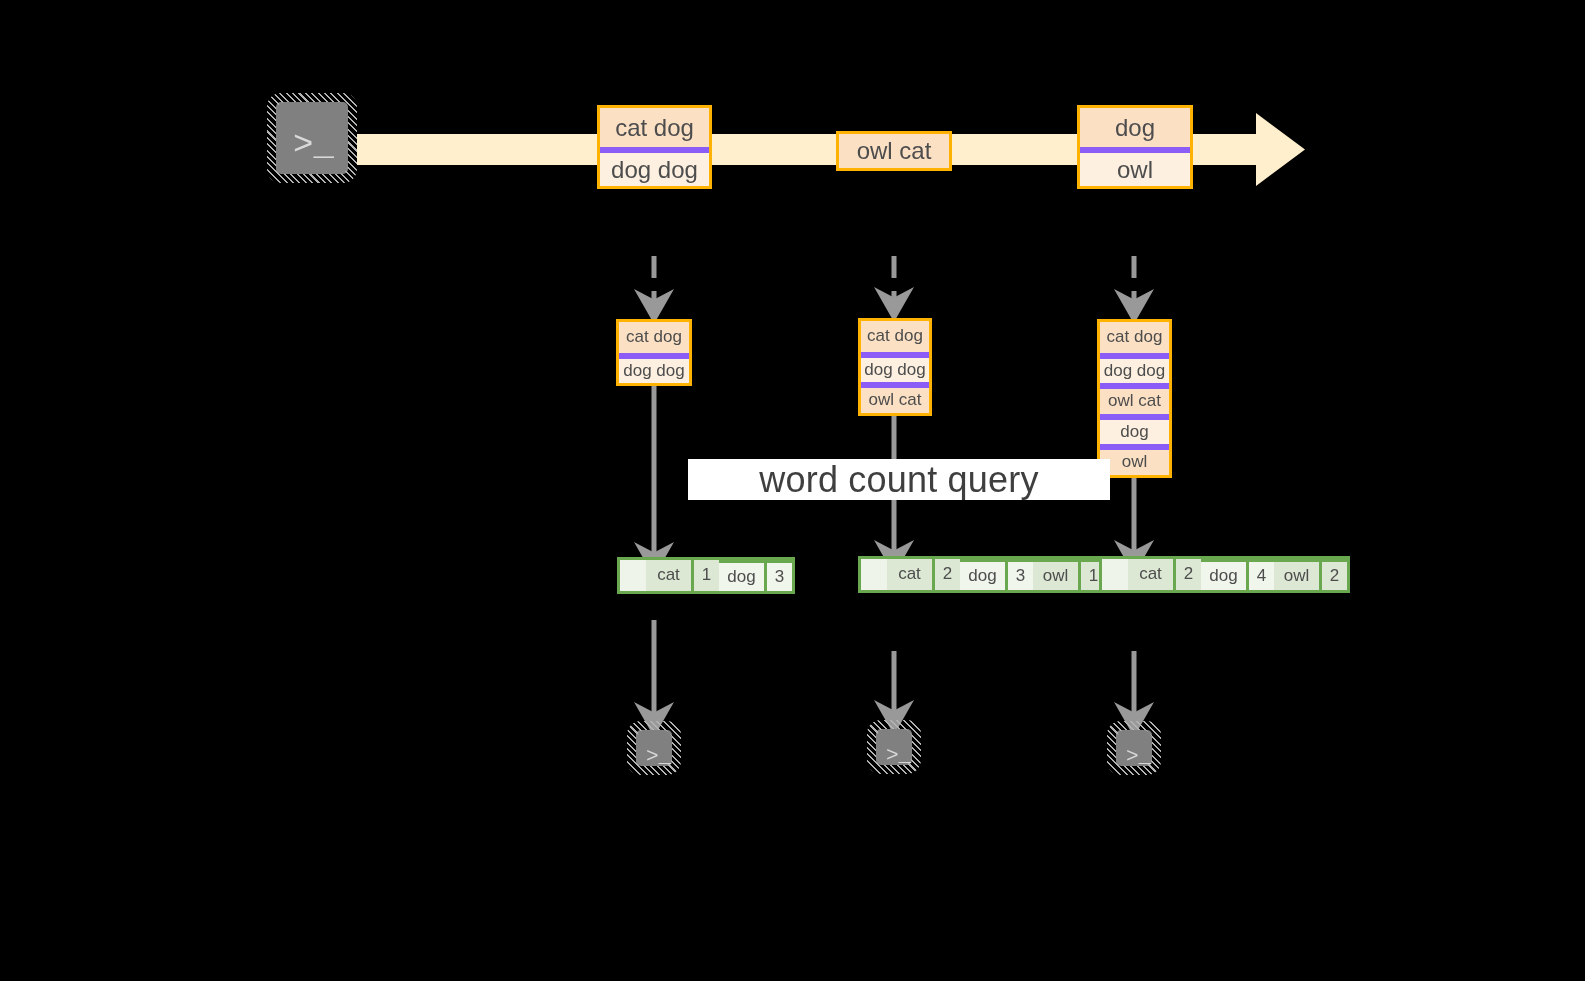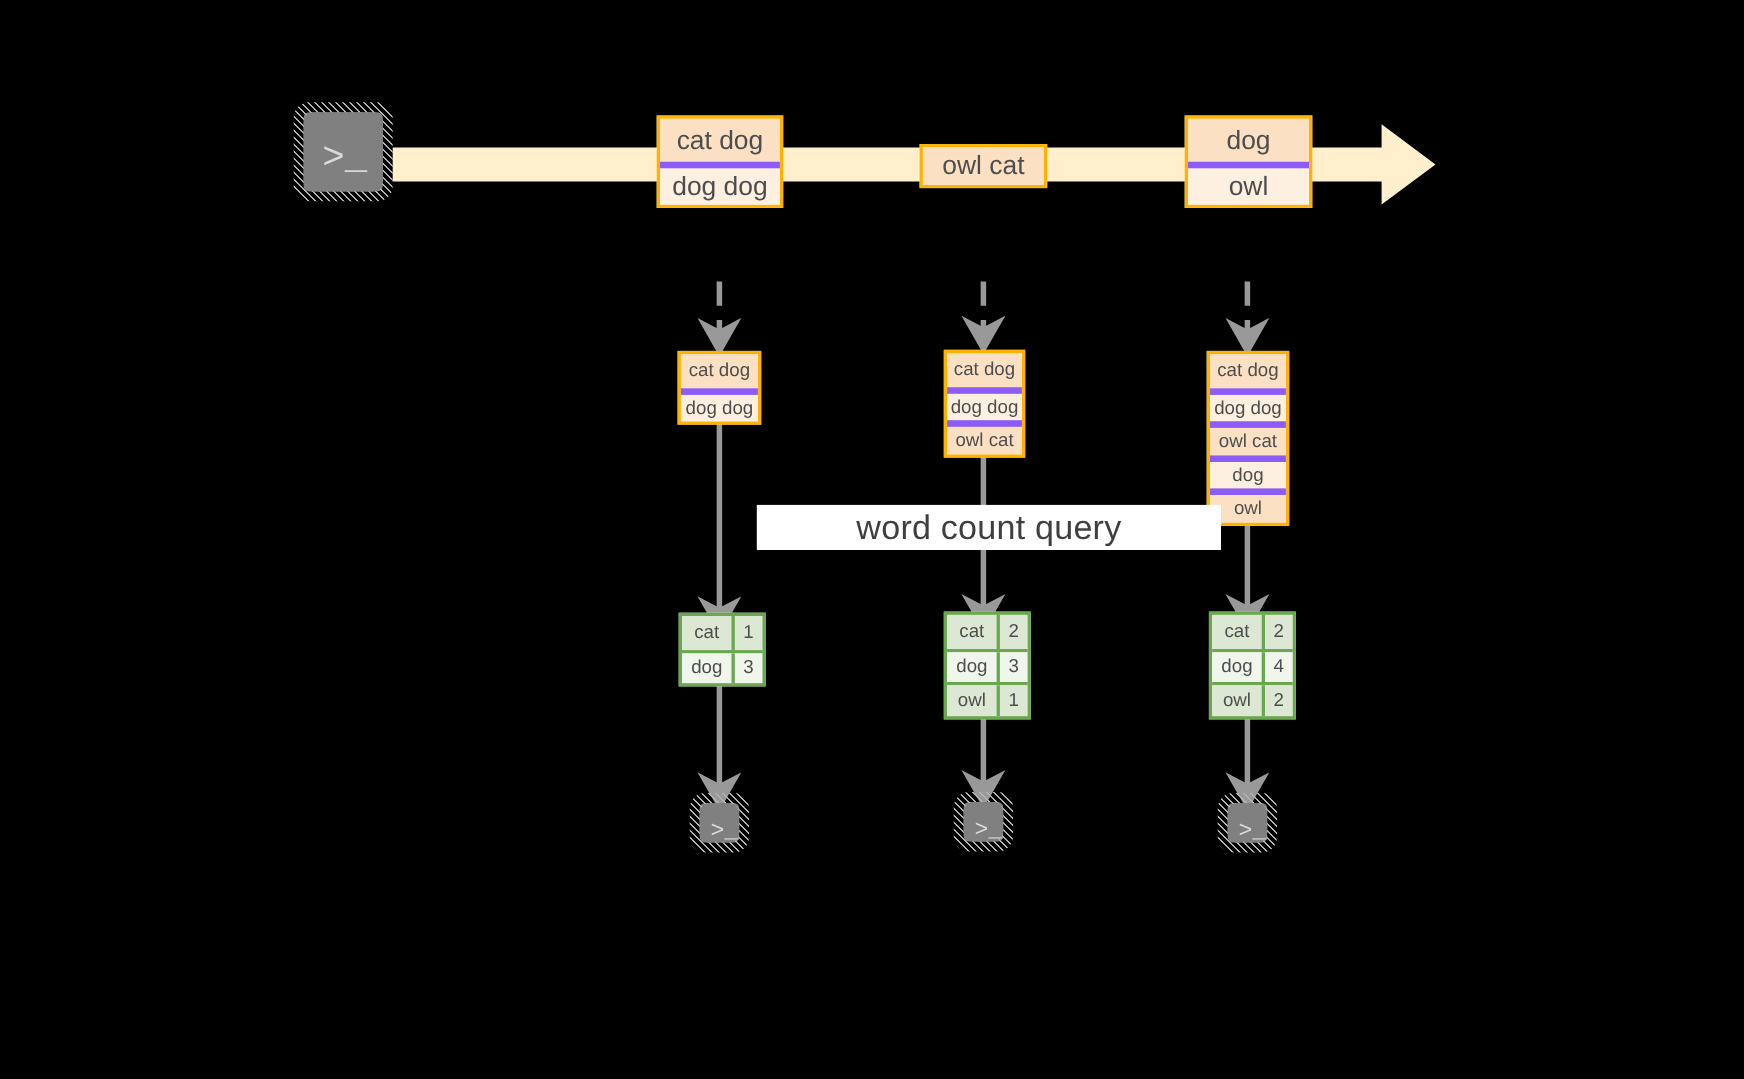--- a/index.html
+++ b/index.html
@@ -94,21 +94,22 @@
   
   .stack-box .evtrow { height: 30.5px; font-size: 17px; }
 
   
   .restable {
     position: absolute;
     box-sizing: border-box;
     border: 3px solid #6aa84f;
     background: #eef4e9;
     display: flex;
-    flex-direction: column;
+    flex-direction: row;
+    padding-left: 26px;
   }
   .restable .rrow {
     display: flex;
     height: 30.5px;
     box-sizing: border-box;
   }
   .restable .rrow + .rrow { border-top: 3px solid #6aa84f; }
   .restable .rcell {
     box-sizing: border-box;
     display: flex;
@@ -125,21 +126,21 @@
 
   
   .banner {
     position: absolute;
     box-sizing: border-box;
     background: #ffffff;
     display: flex;
     align-items: center;
     justify-content: center;
     color: #3f3f3f;
-    font-size: 31px;
+    font-size: 36px;
     white-space: nowrap;
     letter-spacing: 0.2px;
   }
 </style>
 </head>
 <body>
 
 <div id="stage">
 
   <svg class="layer" viewBox="0 0 1585 981" xmlns="http://www.w3.org/2000/svg">

